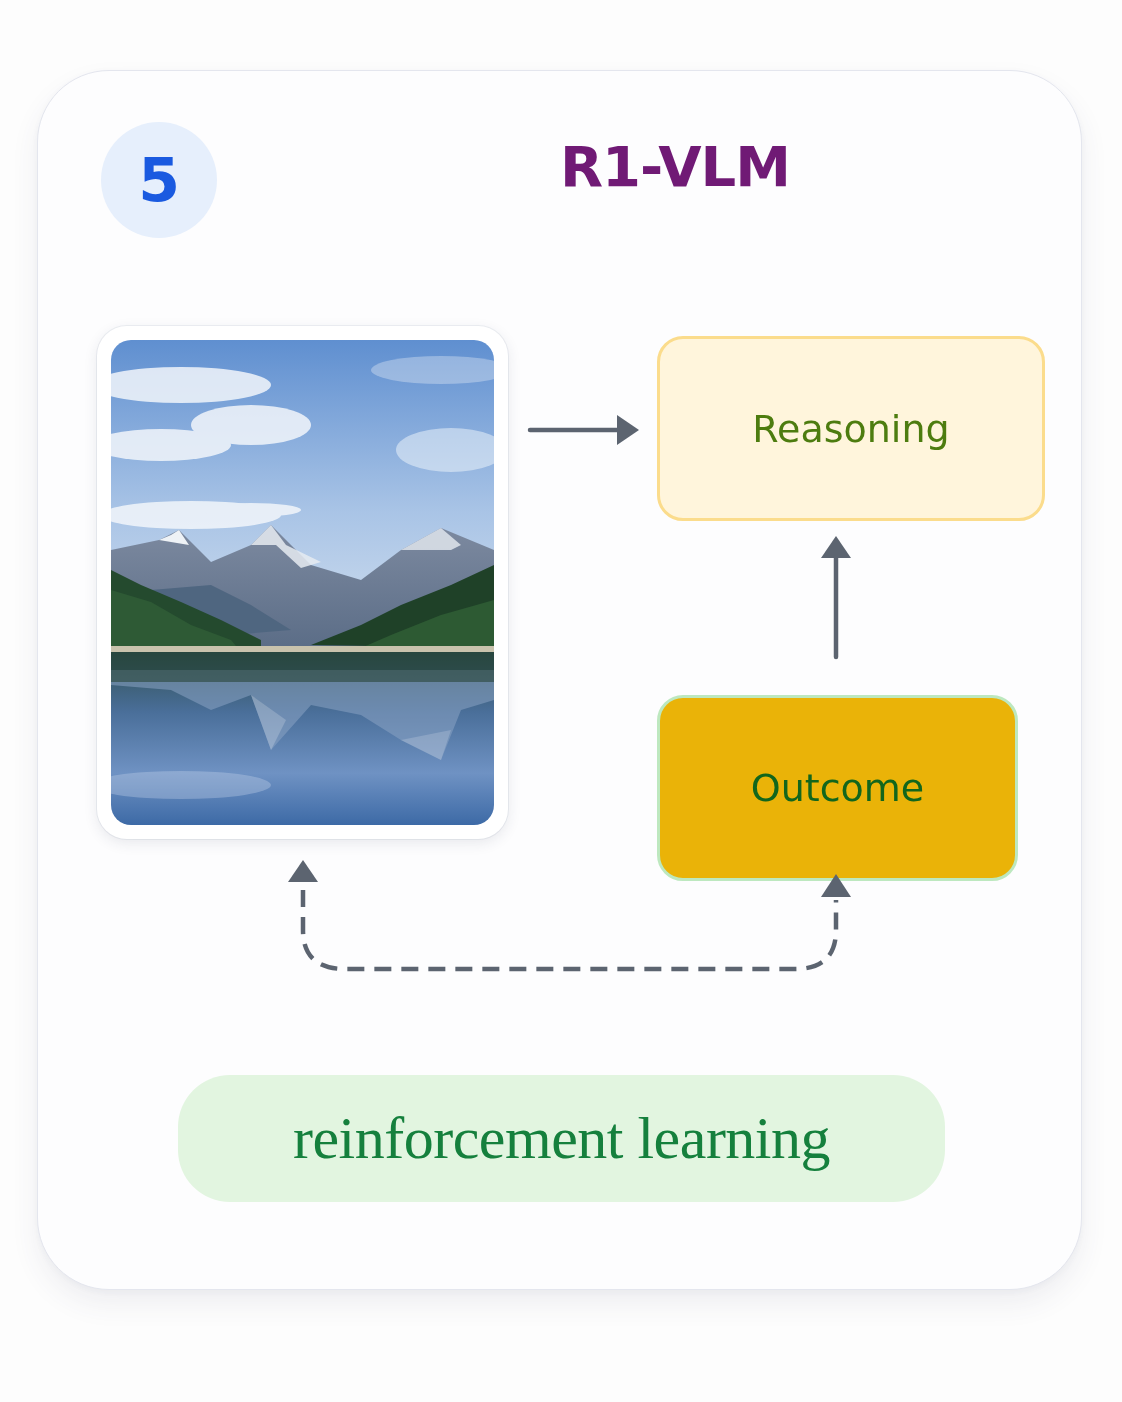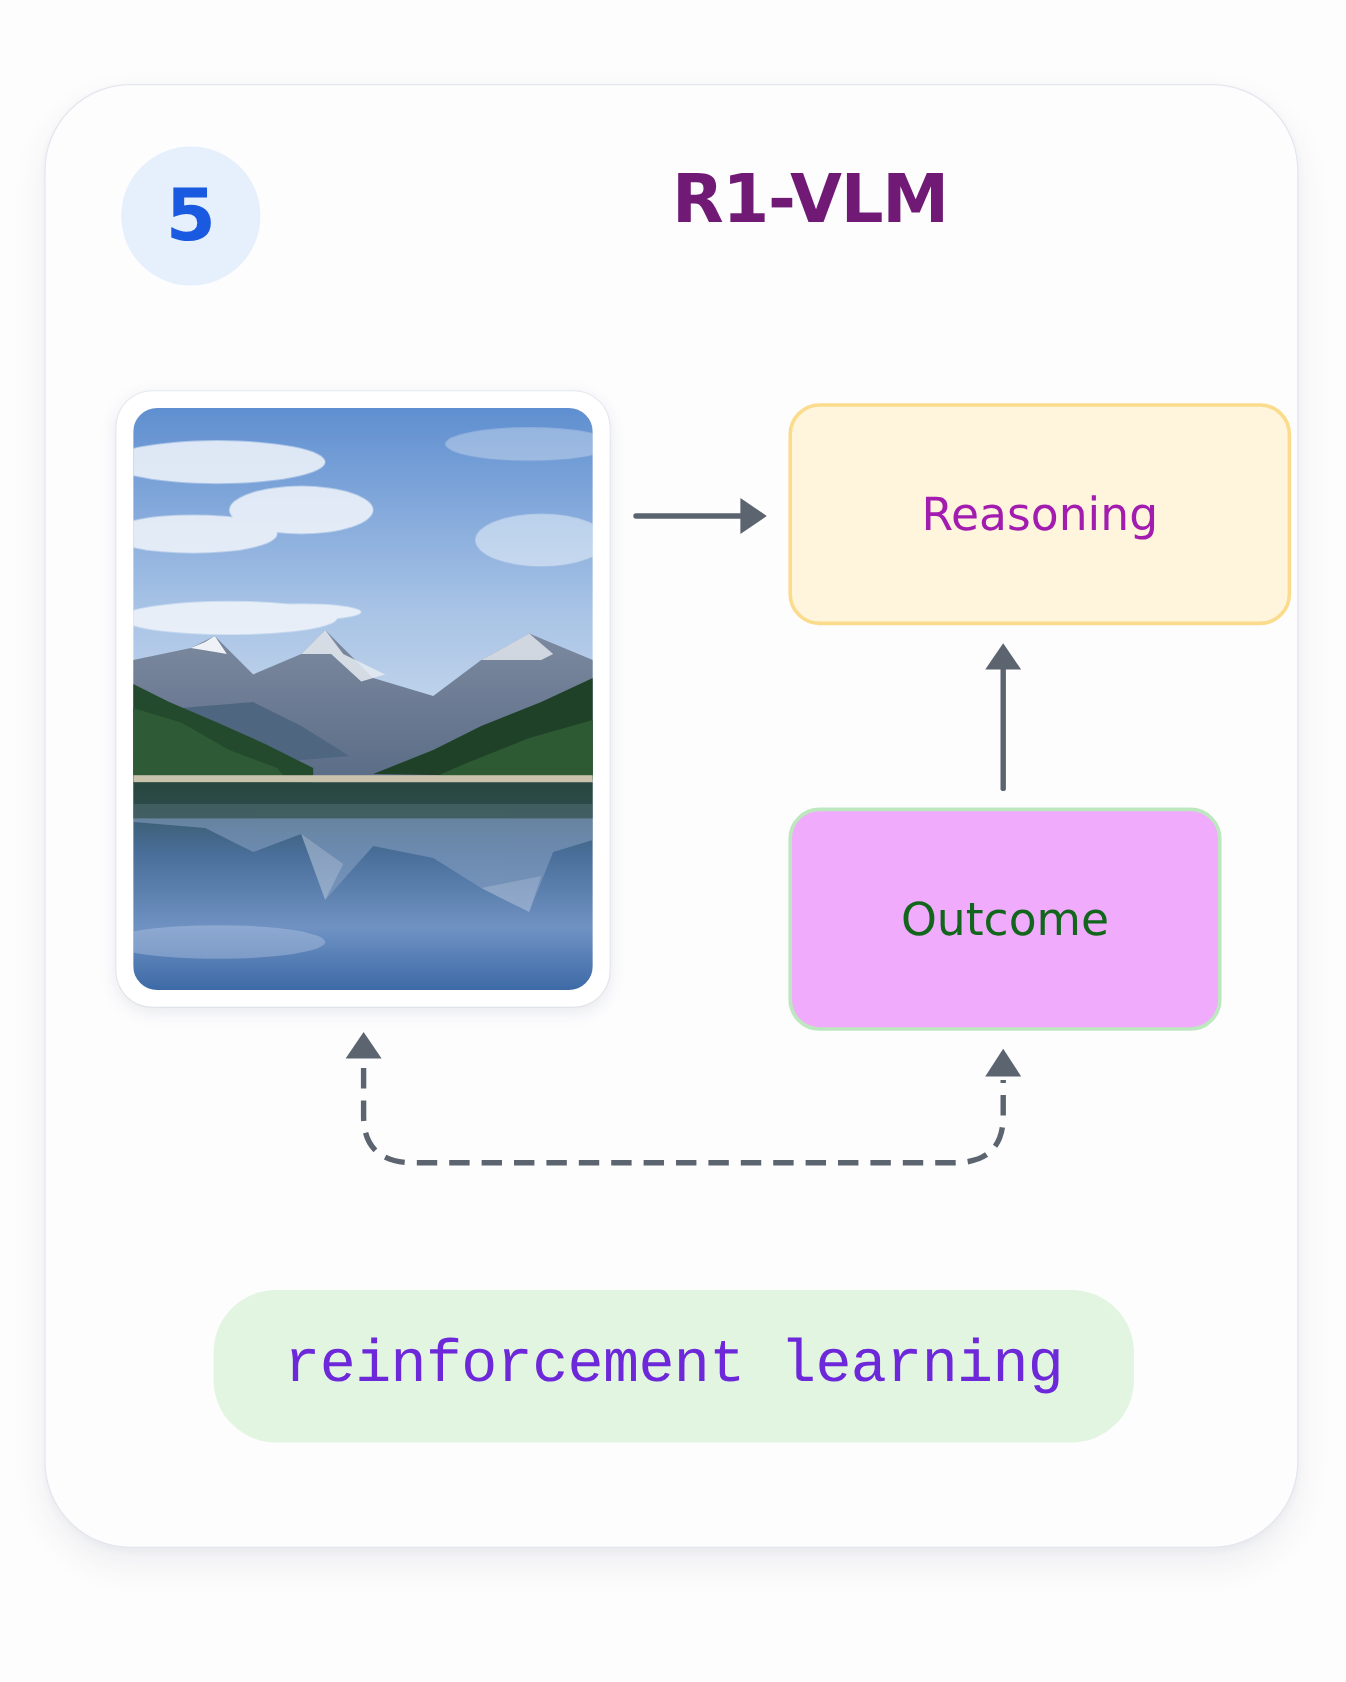--- a/index.html
+++ b/index.html
@@ -68,44 +68,44 @@
     border-radius: 26px;
     display: flex; flex-direction: column;
     align-items: center; justify-content: center;
     text-align: center;
     font-family: "DejaVu Sans", sans-serif;
     font-size: 38px;
     line-height: 64px;
   }
   .node-reasoning {
     left: 657px; top: 336px;
-    width: 419px; height: 185px;
+    width: 388px; height: 185px;
     background: #fff5dc;
     border: 3px solid #fbdc8c;
-    color: #a21caf;
+    color: #4d7c0f;
   }
   .node-reward {
-    left: 657px; top: 673px;
+    left: 657px; top: 695px;
     width: 361px; height: 186px;
-    background: #f0abfc;
+    background: #eab308;
     border: 3px solid #bde8bf;
     color: #12661c;
   }
   .rl-pill {
     position: absolute;
     left: 178px; top: 1075px;
     width: 767px; height: 127px;
     border-radius: 52px;
     background: #e2f5e0;
     display: flex; align-items: center; justify-content: center;
   }
   .rl-pill span {
-    font-family: Liberation Mono, monospace;
-    font-size: 50px;
-    color: #6d28d9;
+    font-family: Liberation Serif, serif;
+    font-size: 60px;
+    color: #15803d;
     letter-spacing: -0.5px;
   }
   .arrows {
     position: absolute; left: 0; top: 0;
     width: 1122px; height: 1402px;
     pointer-events: none;
   }
 </style>
 </head>
 <body>

